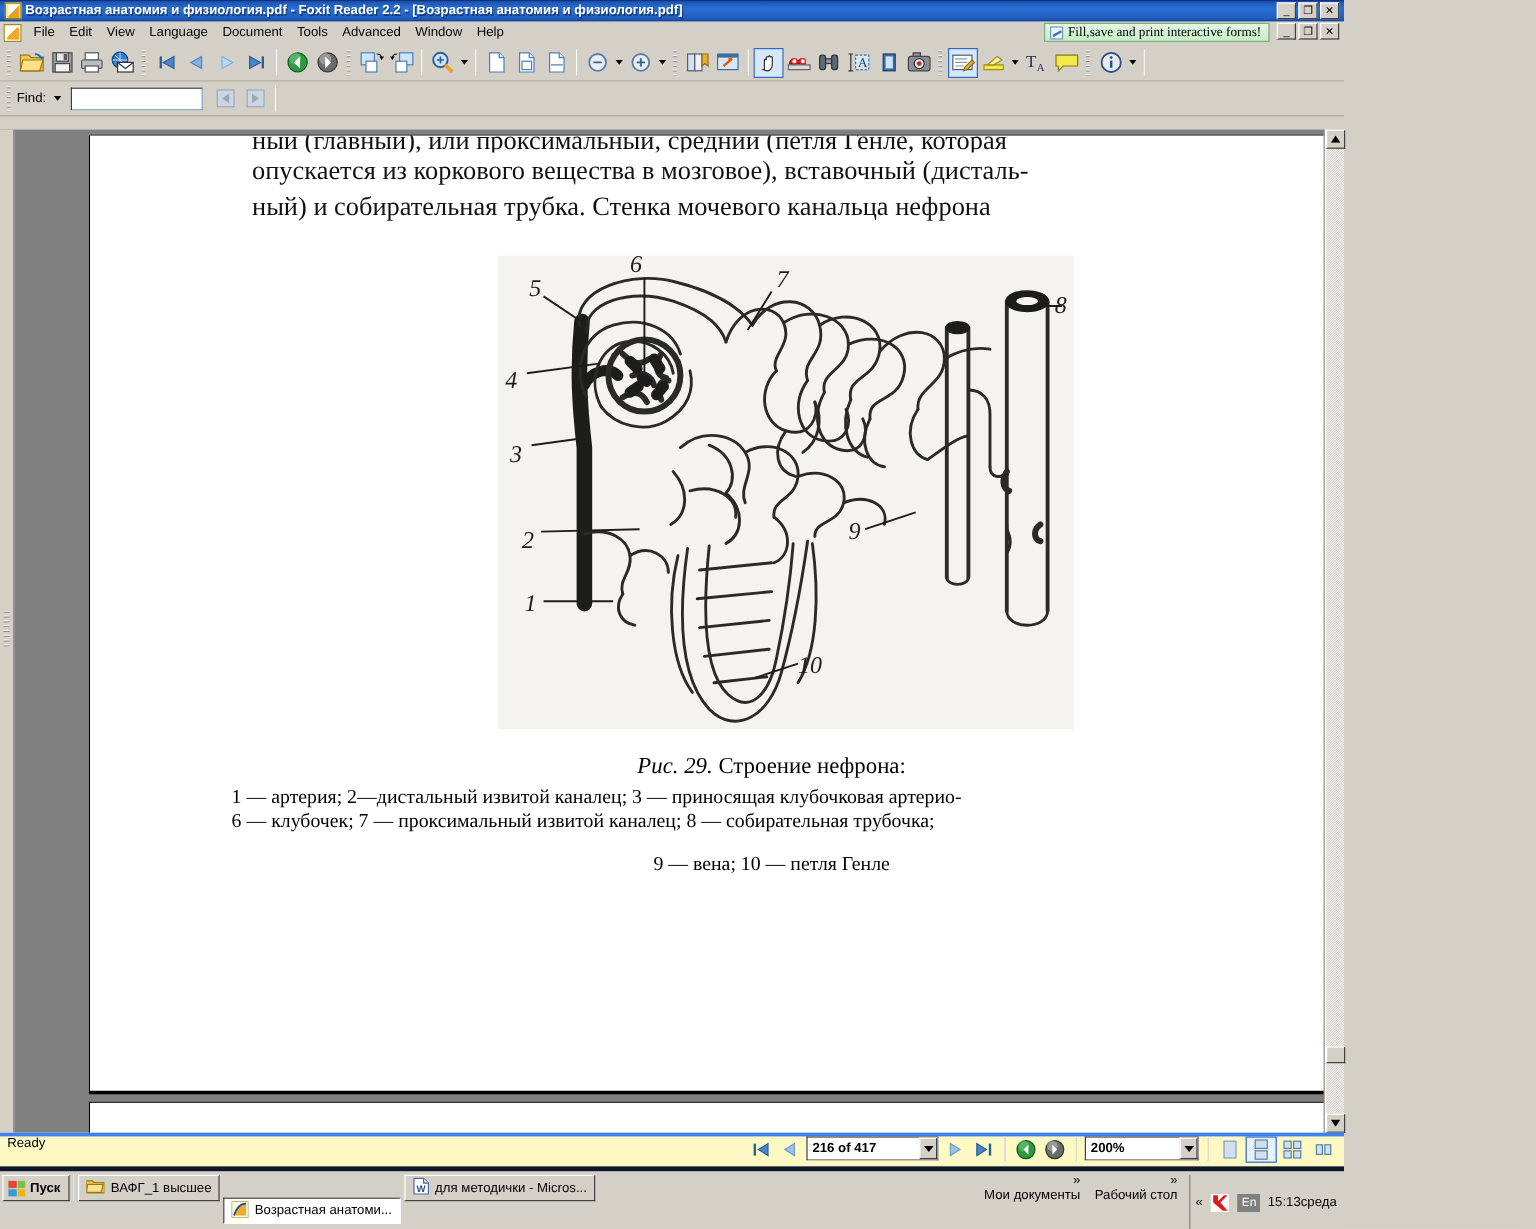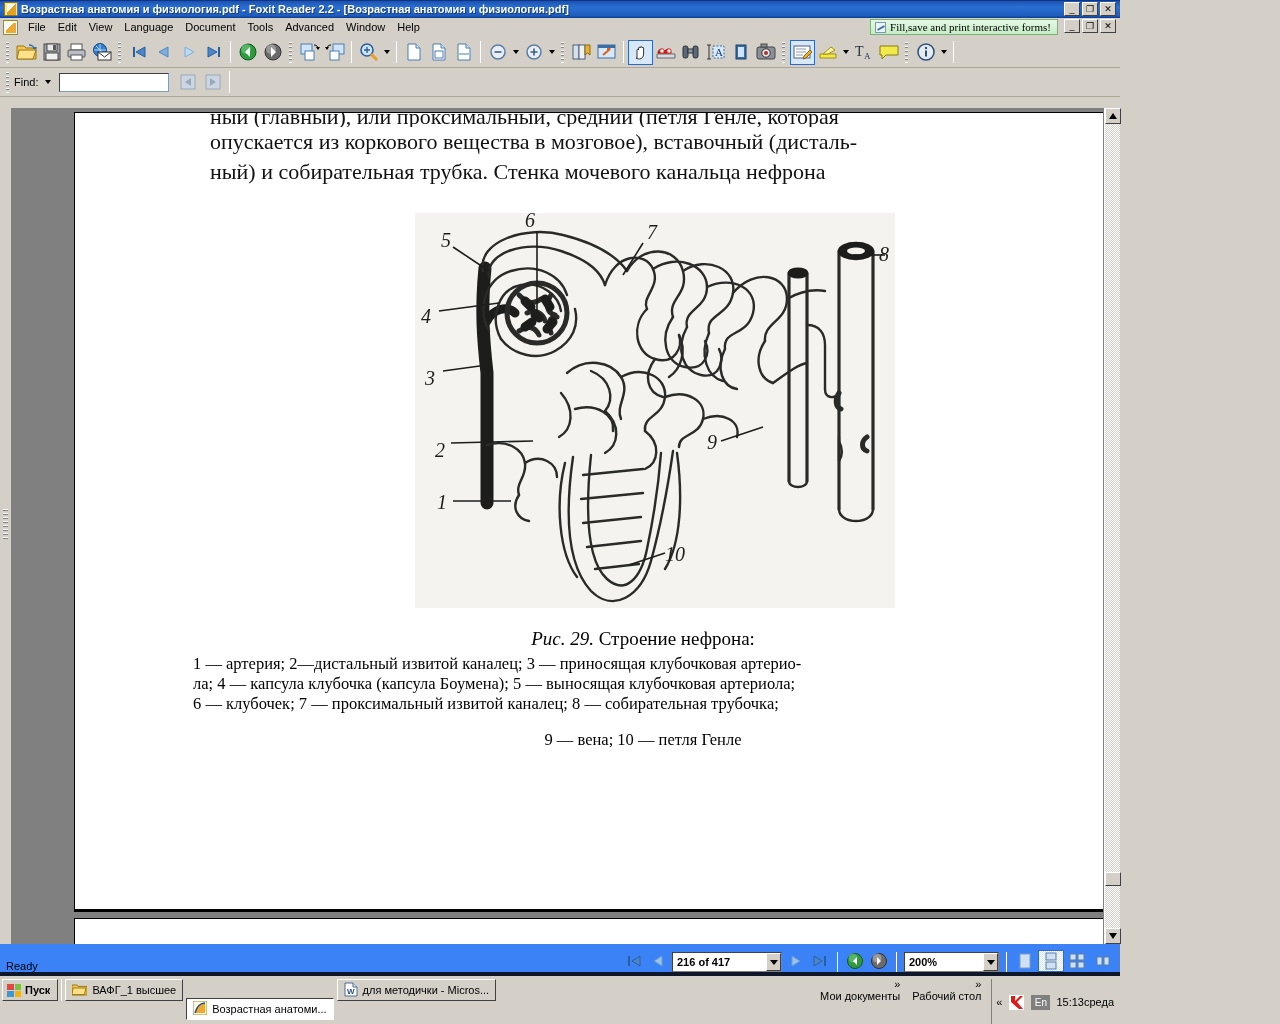--- a/index.html
+++ b/index.html
@@ -179,22 +179,22 @@
   }
   .caption .ctitle { text-align:center; font-size: 19px; margin-bottom: 4px; }
   .caption .ctitle i { font-style: italic; }
   .caption .cbody { font-size: 16.5px; line-height: 1.22; text-align: justify; }
   .caption .cbody .lastline { text-align:center;margin-top:16px; }
   .caption i { font-style: italic; }
 
   
   .statusbar {
     position: absolute; left:0; right:0; bottom: 52px; height: 28px;
-    background: #3b82f6; border-top: 5px solid #3b82f6;
-    display: flex; align-items: flex-end; padding: 0 4px;
+    background: #fef9c3; border-top: 3px solid #3b82f6;
+    display: flex; align-items: flex-start; padding: 0 4px;
   }
   .statusbar .ready { font-size: 11px; margin-left: 2px; }
   .statusbar .sp { flex: 1 1 auto; }
   .navbtn { width: 24px; height: 22px; display:flex; align-items:center; justify-content:center; flex:0 0 auto; }
   .pagebox {
     display:flex; align-items:center; height: 20px; width: 110px;
     background:#fff; border:1px solid #808080; border-top-color:#404040; border-left-color:#404040;
     margin: 0 2px; padding-left: 4px; font-size: 11px; font-weight: bold;
   }
   .pagebox .cv { flex:1 1 auto; }
@@ -696,21 +696,20 @@
           </svg>
         </div>
 
         <div class="caption">
           <div class="ctitle">
             <i>Рис. 29.</i>
             <span>Строение нефрона:</span>
           </div>
           <div class="cbody">
             <div>1 — артерия; 2—дистальный извитой каналец; 3 — приносящая клубочковая артерио-</div>
-            <div>ла; 4 — капсула клубочка (капсула Боумена); 5 — выносящая клубочковая артериола;</div>
             <div>6 — клубочек; 7 — проксимальный извитой каналец; 8 — собирательная трубочка;</div>
             <div class="lastline">9 — вена; 10 — петля Генле</div>
           </div>
         </div>
       </div>
 
       <div class="page2"></div>
     </div>
 
     <div class="vscroll">

